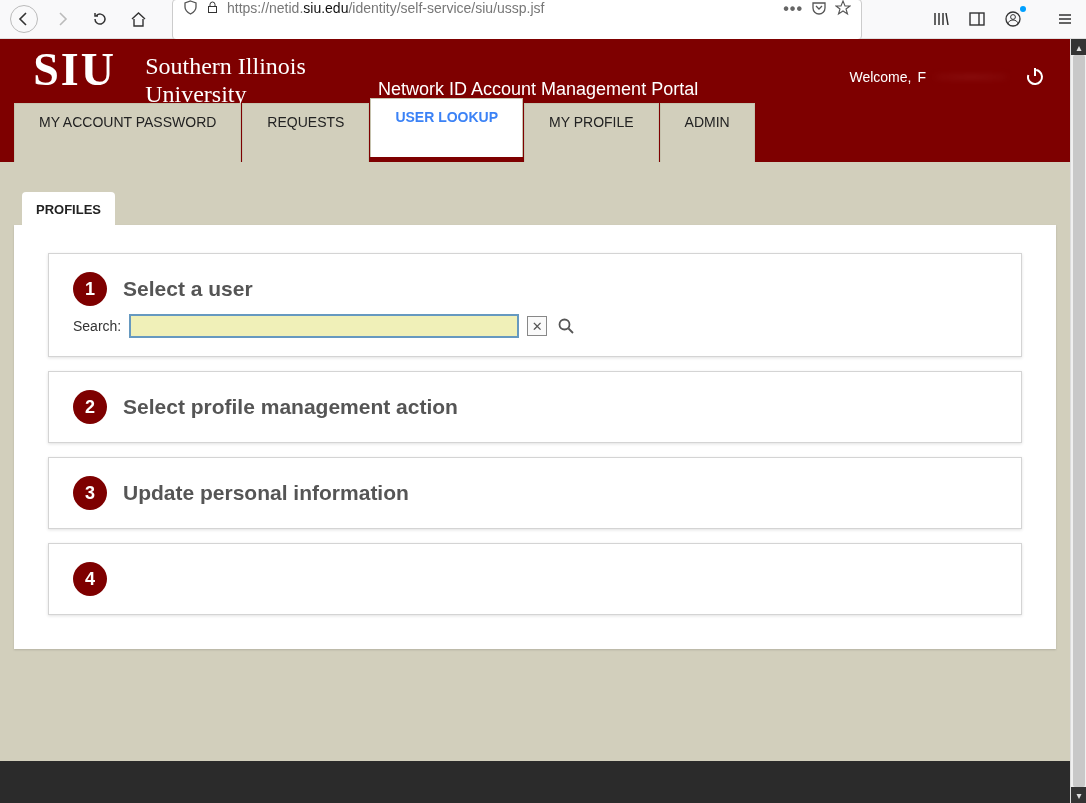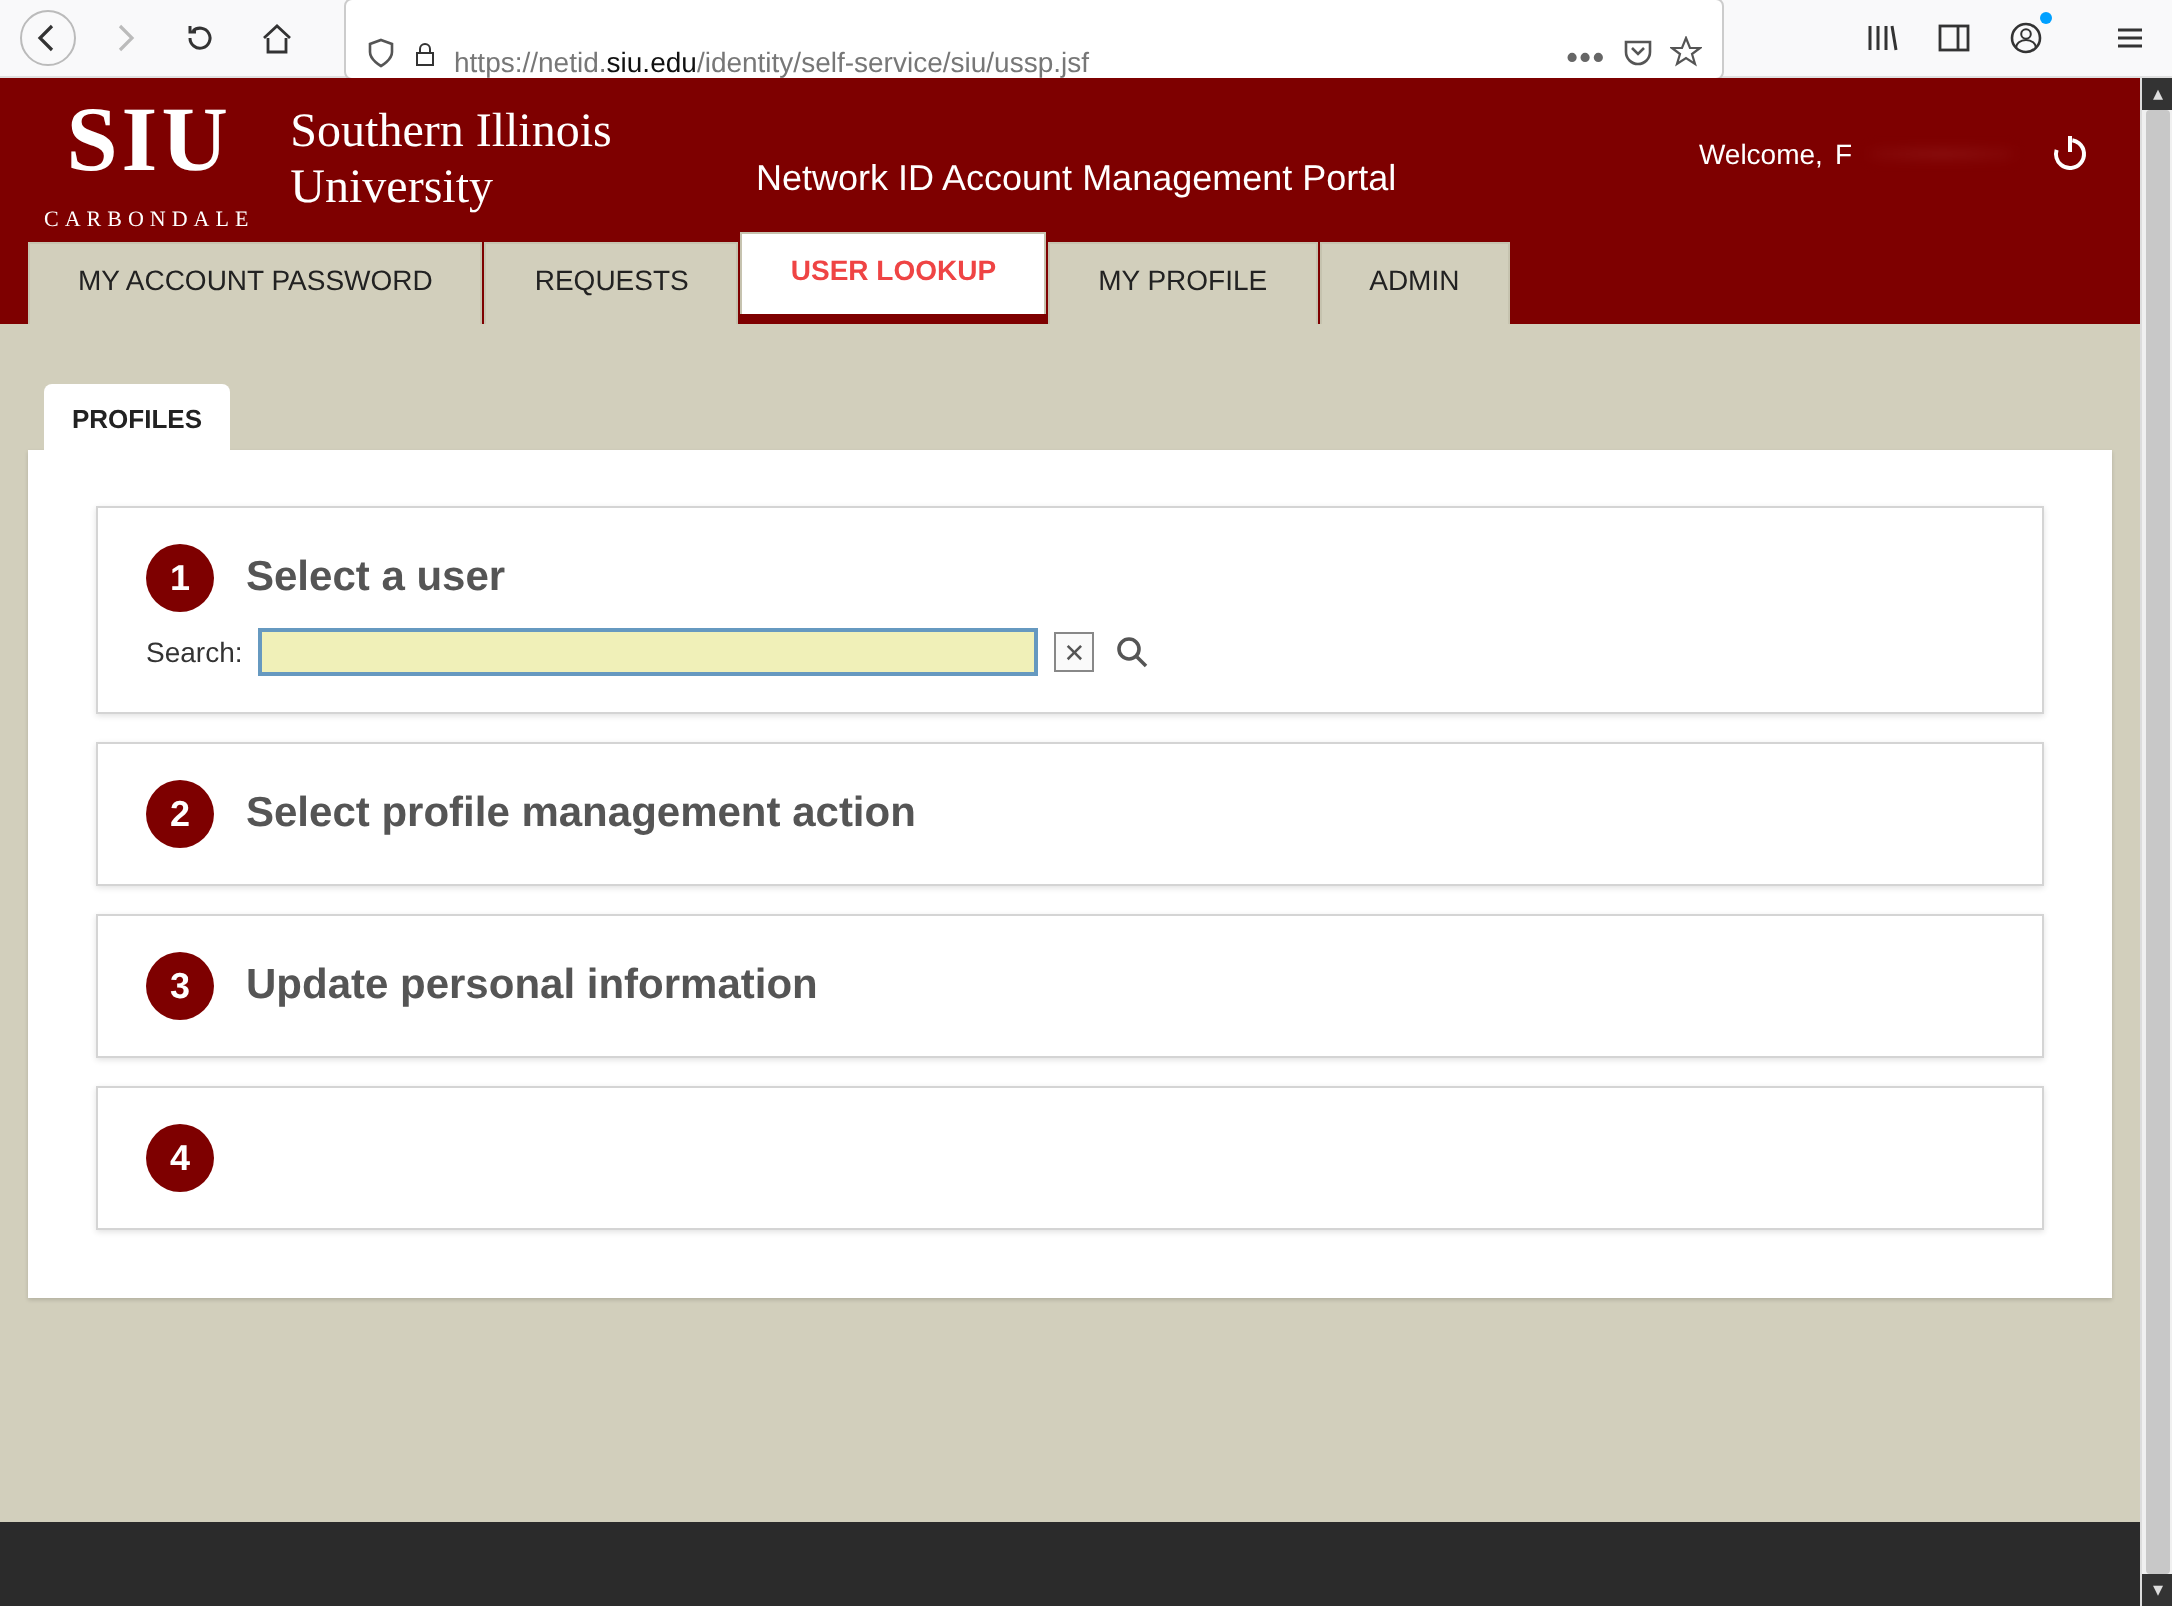--- a/index.html
+++ b/index.html
@@ -32,21 +32,21 @@
     border:1px solid #bbb; border-radius:50%;
   }
   .nav-btn.disabled { color:#bbb; }
   .url-bar {
     flex:1;
     height:41px;
     border:1px solid #ccc;
     border-radius:4px;
     background:#fff;
     display:flex;
-    align-items:flex-end;
+    align-items:flex-start;
     padding:0 10px;
     gap:8px;
     max-width:690px;
     margin-left:10px;
   }
   .url-text { color:#777; font-size:14px; flex:1; white-space:nowrap; overflow:hidden;}
   .url-text .bold { color:#111;}
   .right-icons { display:flex; gap:14px; align-items:center; margin-left:auto;}
   .icon-btn { width:22px; height:22px; display:flex; align-items:center; justify-content:center; color:#444;}
   .blue-dot-wrap { position:relative;}
@@ -123,24 +123,24 @@
   .top-tab {
     background:#d2cfbc;
     color:#222;
     font-size:14px;
     padding:10px 24px 9px;
     border:1px solid #c6c3af;
     border-bottom:none;
     margin-right:1px;
   }
   .top-tab.raised {
-    background:#fff; color:#ef4444; font-weight:bold;
+    background:#fff; color:#3b82f6; font-weight:bold;
     border:1px solid #c6c3af; border-bottom:none;
     transform: translateY(-5px);
-    padding-bottom:14px;
+    padding-bottom:32px;
   }
 
   
   .page-body {
     padding: 30px 14px 20px;
   }
   .sub-tab {
     background:#fff; display:inline-block;
     font-size:13px; font-weight:bold; color:#222;
     padding:10px 14px 8px;

